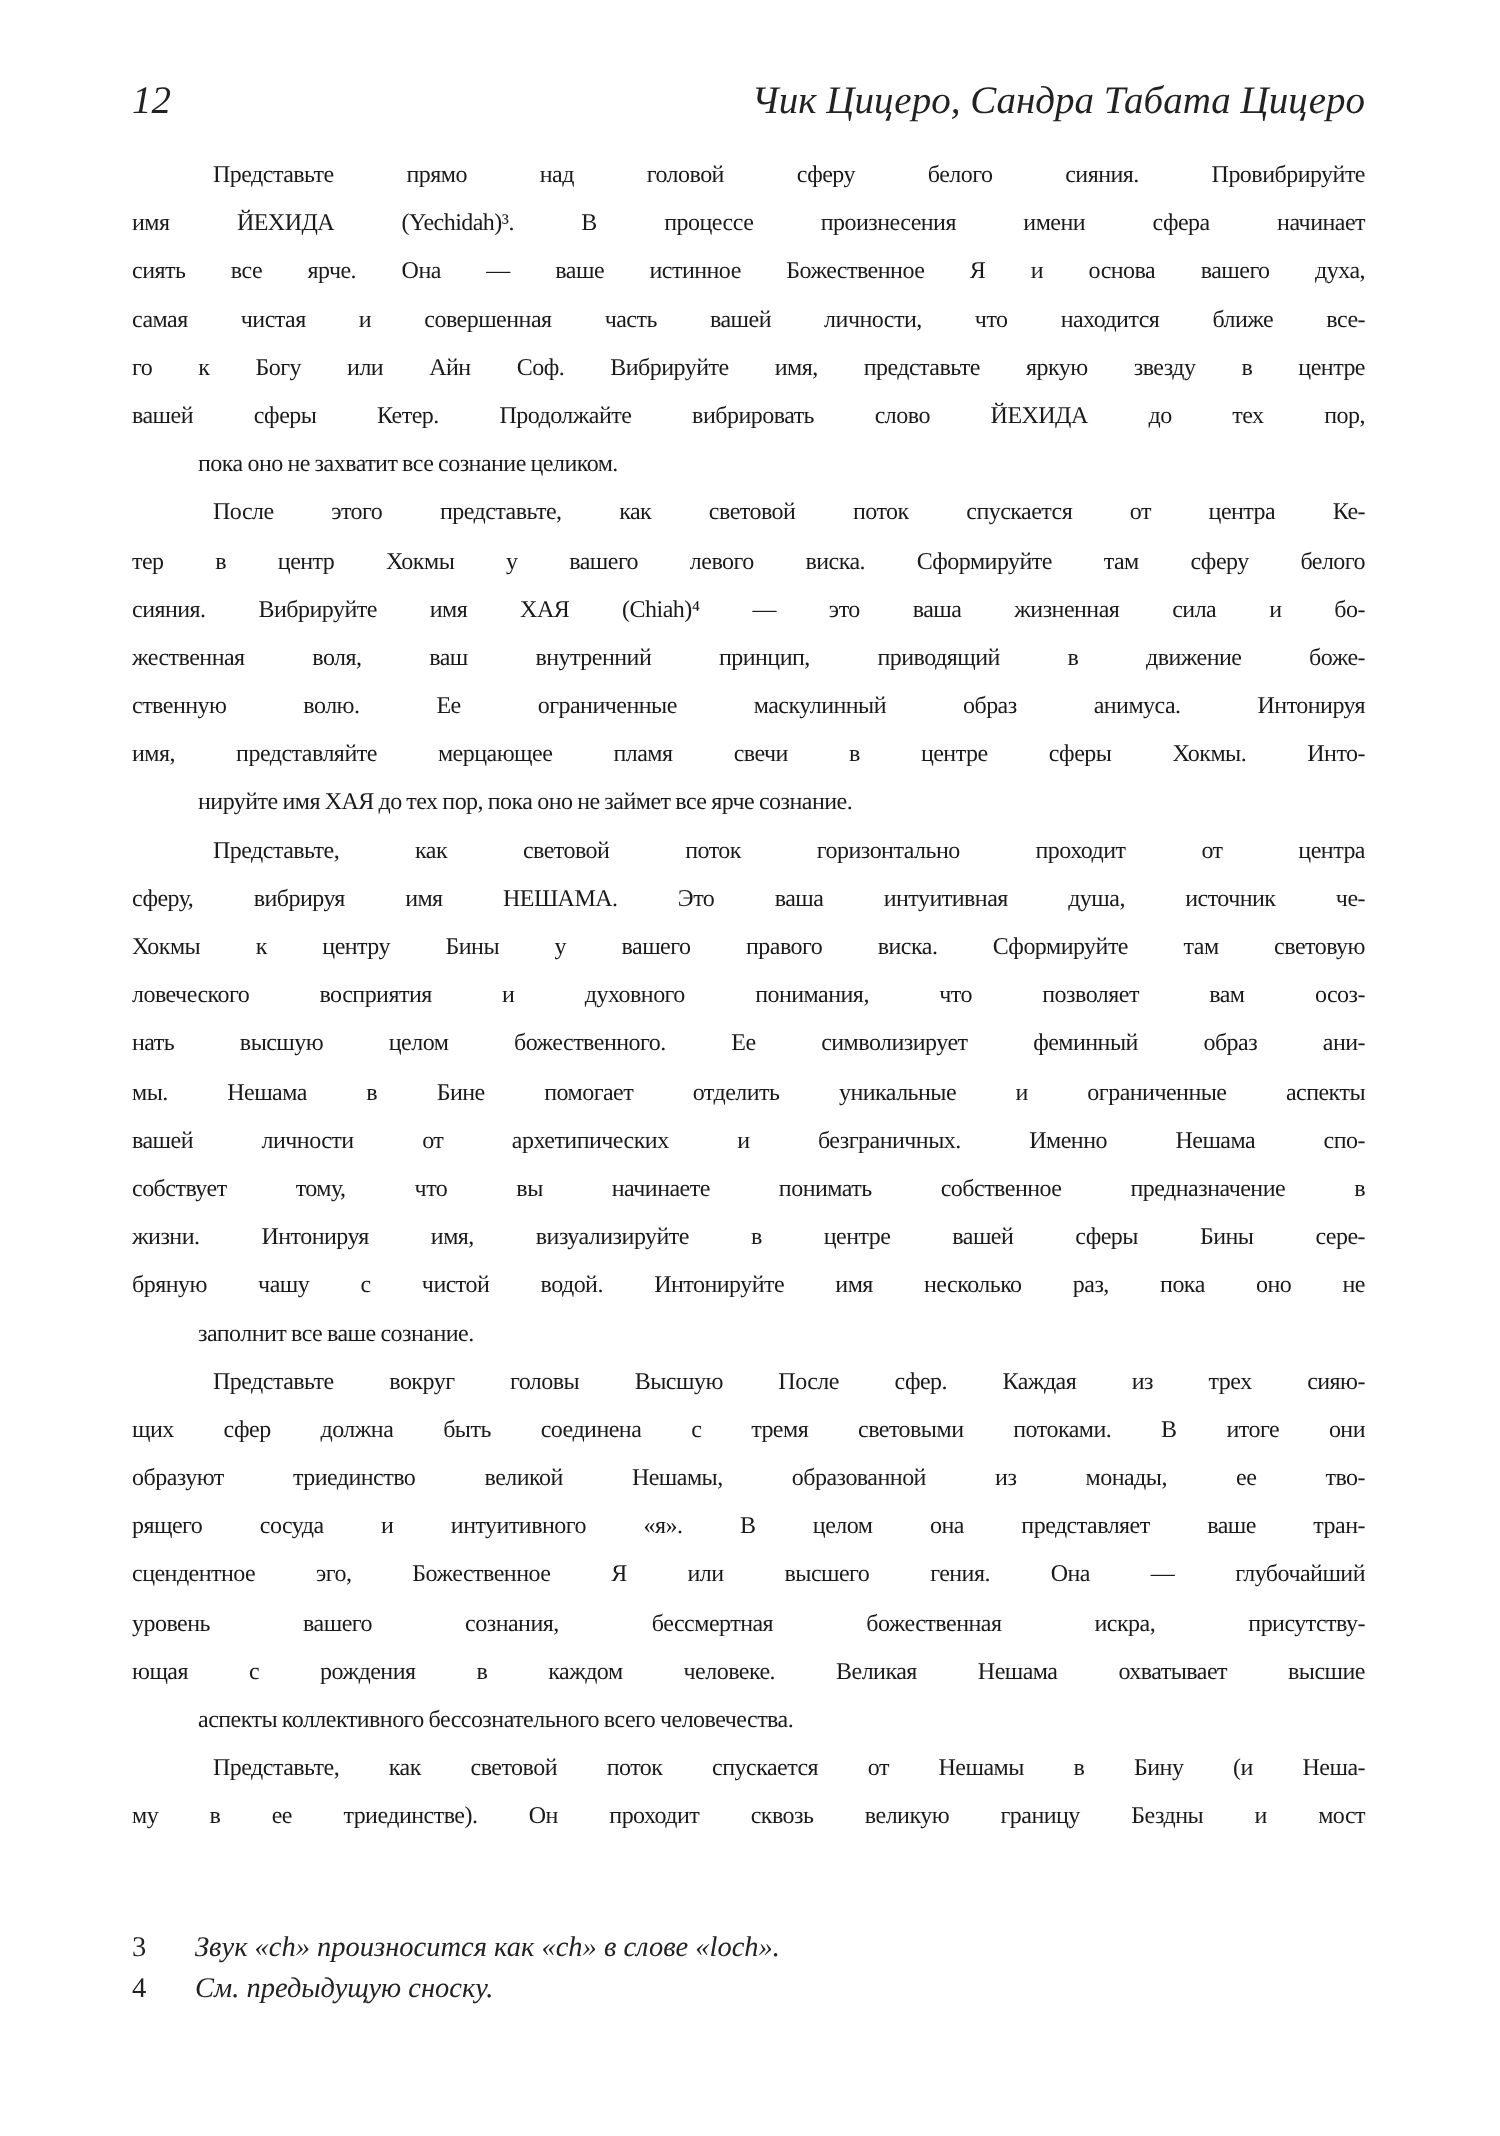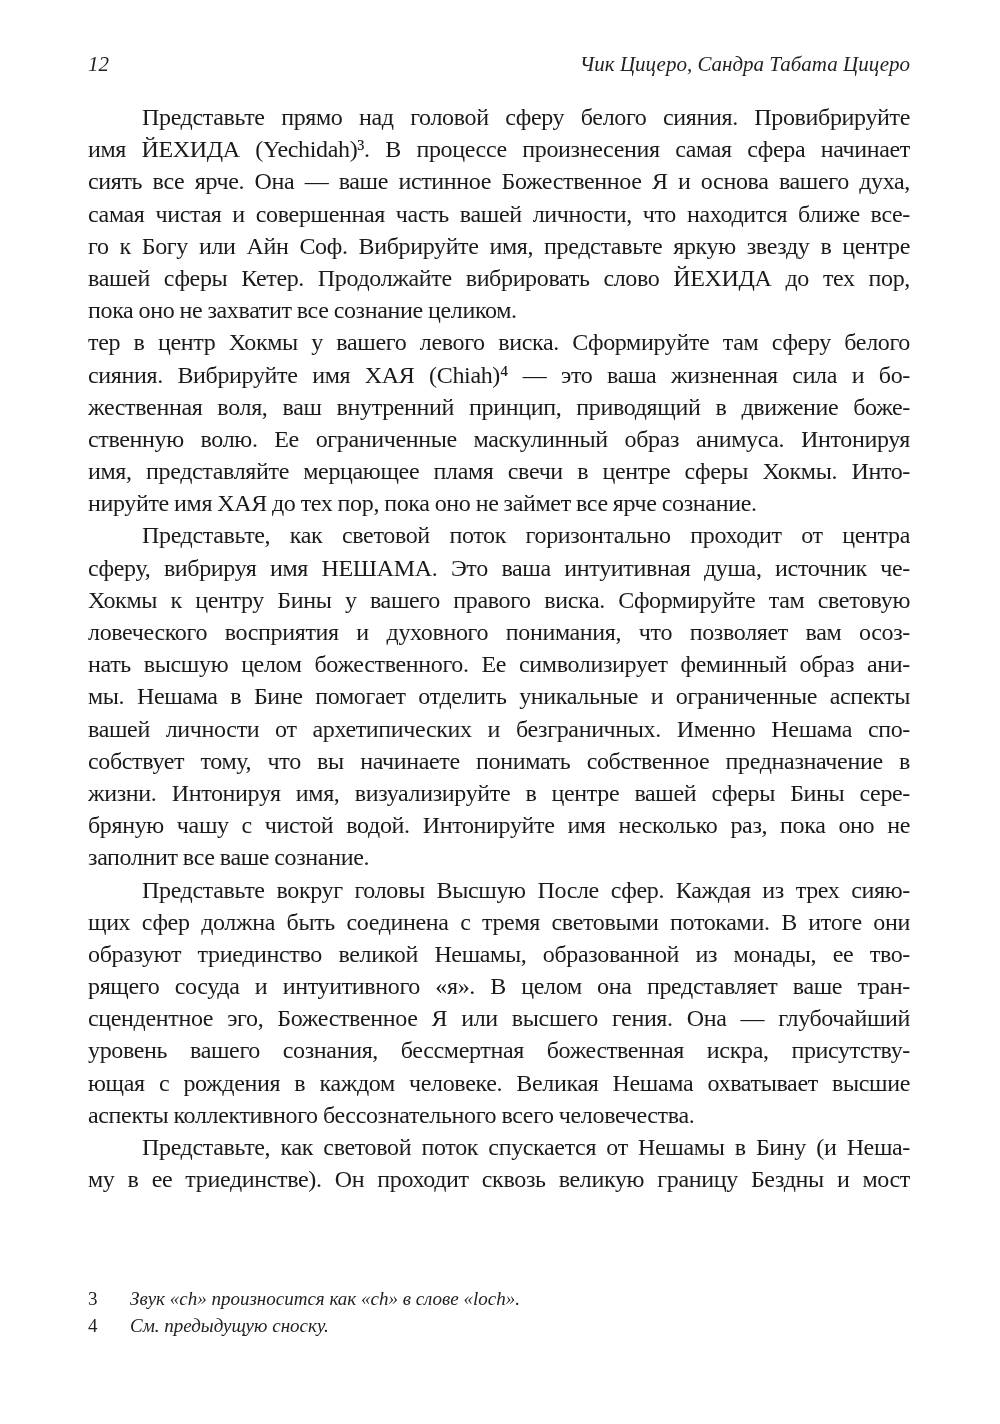--- a/index.html
+++ b/index.html
@@ -22,60 +22,61 @@
       width: 822px;
       height: 1424px;
     }
     .running-head {
       position: absolute;
       top: 52px;
       left: 0;
       width: 822px;
       height: 30px;
       font-style: italic;
-      font-size: 21px;
+      font-size: 26px;
       color: #222;
     }
     .page-number {
       position: absolute;
       left: 0;
       top: 0;
     }
     .running-title {
       position: absolute;
       right: 0;
       top: 0;
       margin-left: 36px;
     }
     .body-text {
       position: absolute;
       top: 101px;
       left: 0;
       width: 822px;
-      font-size: 24px;
+      font-size: 16px;
       line-height: 32.2px;
     }
     .para {
       margin: 0;
       padding: 0;
     }
     .line {
       display: block;
       text-align: justify;
       text-align-last: justify;
       white-space: nowrap;
       height: 32.2px;
       letter-spacing: -0.35px;
       word-spacing: -0.5px;
     }
     .line.first {
       padding-left: 54px;
     }
     .line.last {
       text-align-last: left;
+      margin-left: 44px;
     }
     .footnotes {
       position: absolute;
       top: 1285px;
       left: 0;
       width: 822px;
       font-style: italic;
       font-size: 19px;
       line-height: 27px;
       color: #222;
@@ -97,29 +98,30 @@
 
   <div class="running-head">
     <span class="page-number">12</span>
     <span class="running-title">Чик Цицеро, Сандра Табата Цицеро</span>
   </div>
 
   <div class="body-text">
 
     <p class="para">
       <span class="line first">Представьте прямо над головой сферу белого сияния. Провибрируйте</span>
-      <span class="line">имя ЙЕХИДА (Yechidah)³. В процессе произнесения самая сфера начинает</span>
+      <span class="line">имя ЙЕХИДА (Yechidah)³. В процессе произнесения имени сфера начинает</span>
       <span class="line">сиять все ярче. Она — ваше истинное Божественное Я и основа вашего духа,</span>
       <span class="line">самая чистая и совершенная часть вашей личности, что находится ближе все-</span>
       <span class="line">го к Богу или Айн Соф. Вибрируйте имя, представьте яркую звезду в центре</span>
       <span class="line">вашей сферы Кетер. Продолжайте вибрировать слово ЙЕХИДА до тех пор,</span>
       <span class="line last">пока оно не захватит все сознание целиком.</span>
     </p>
 
     <p class="para">
+      <span class="line first">После этого представьте, как световой поток спускается от центра Ке-</span>
       <span class="line">тер в центр Хокмы у вашего левого виска. Сформируйте там сферу белого</span>
       <span class="line">сияния. Вибрируйте имя ХАЯ (Chiah)⁴ — это ваша жизненная сила и бо-</span>
       <span class="line">жественная воля, ваш внутренний принцип, приводящий в движение боже-</span>
       <span class="line">ственную волю. Ее ограниченные маскулинный образ анимуса. Интонируя</span>
       <span class="line">имя, представляйте мерцающее пламя свечи в центре сферы Хокмы. Инто-</span>
       <span class="line last">нируйте имя ХАЯ до тех пор, пока оно не займет все ярче сознание.</span>
     </p>
 
     <p class="para">
       <span class="line first">Представьте, как световой поток горизонтально проходит от центра</span>

